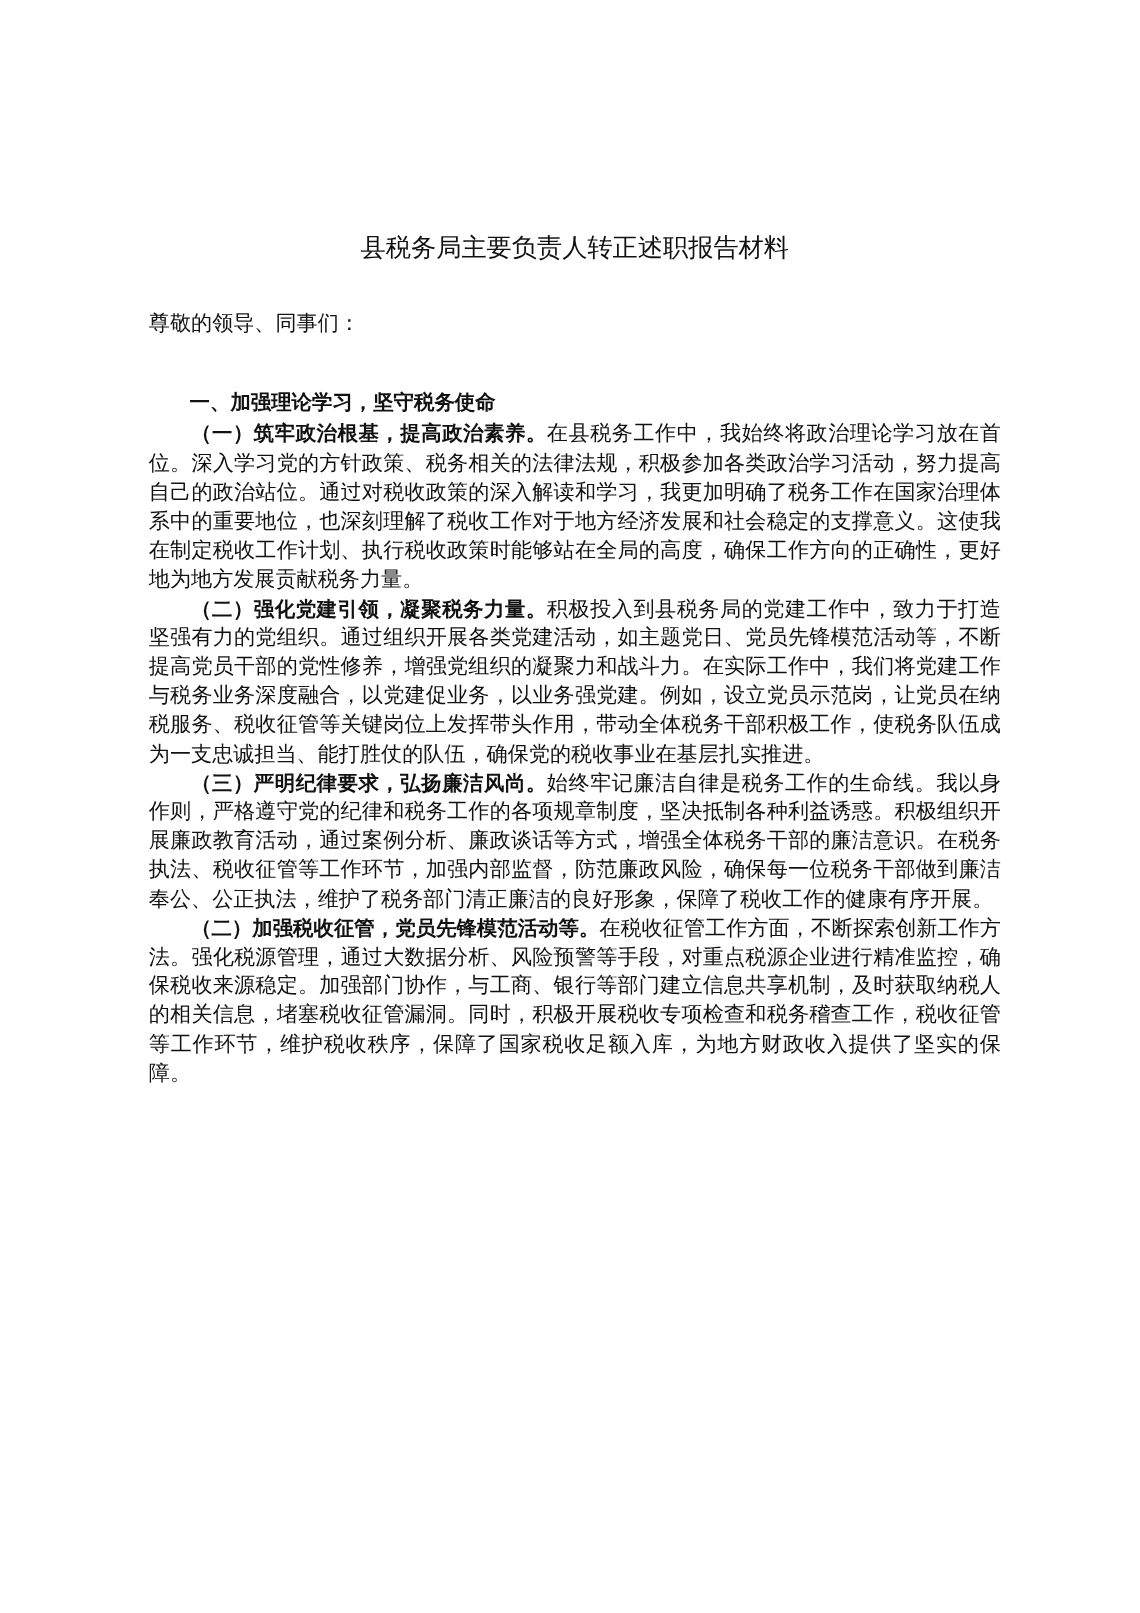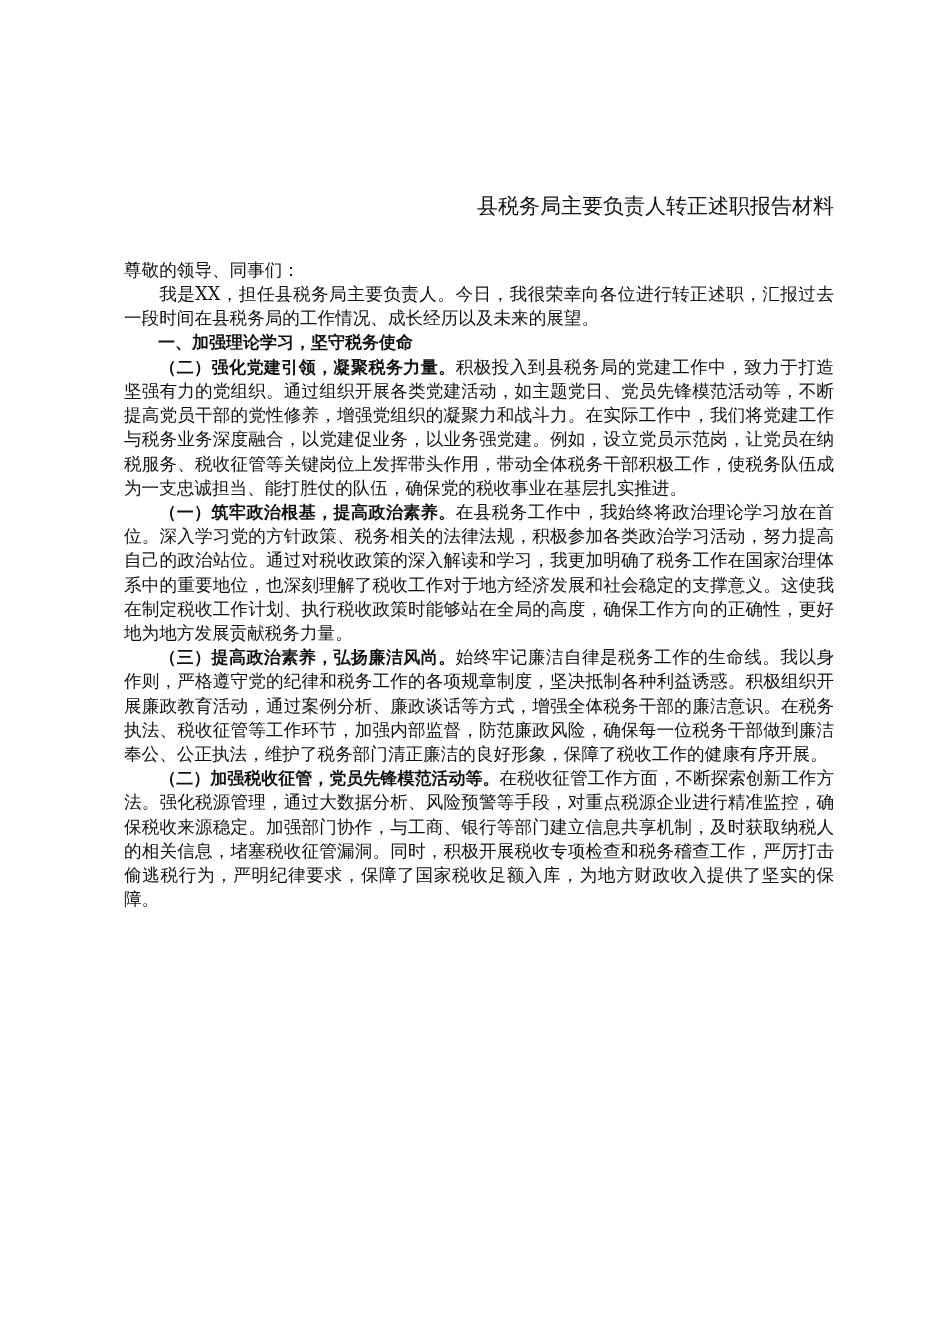--- a/index.html
+++ b/index.html
@@ -5,35 +5,34 @@
   html, body { margin: 0; padding: 0; background: #ffffff; }
   body { width: 950px; height: 1344px; position: relative; overflow: hidden; }
   .page {
     position: absolute; left: 124px; top: 190px; width: 710px;
     font-family: "DejaVu Serif", "Liberation Serif", serif;
     color: #111; font-size: 17.6px; line-height: 24.2px;
     text-align: justify;
   }
   .title {
     font-family: "DejaVu Sans", "Liberation Sans", sans-serif;
-    font-size: 21px; line-height: 32px; text-align: right; margin: 0 0 36px 0;
+    font-size: 21px; line-height: 32px; text-align: center; margin: 0 0 36px 0;
     color: #111; font-weight: normal;
   }
   p { margin: 0; }
   .indent { text-indent: 2em; }
-  .h1 { text-indent: 2em; font-family: Liberation Sans, sans-serif; font-weight: bold; font-size: 17px; }
+  .h1 { text-indent: 2em; font-family: Liberation Mono, monospace; font-weight: bold; font-size: 17px; margin-top: 44px; }
   .lead { font-family: "DejaVu Sans", "Liberation Sans", sans-serif; font-weight: bold; font-size: 17px; }
 </style>
 </head>
 <body>
 
 <div class="page">
   <h1 class="title">县税务局主要负责人转正述职报告材料</h1>
   <p>尊敬的领导、同事们：</p>
-  <p class="indent">我是XX，担任县税务局主要负责人。今日，我很荣幸向各位进行转正述职，汇报过去一段时间在县税务局的工作情况、成长经历以及未来的展望。</p>
 
   <p class="h1">一、加强理论学习，坚守税务使命</p>
+  <p class="indent"><span class="lead">（一）筑牢政治根基，提高政治素养。</span><span>在县税务工作中，我始终将政治理论学习放在首位。深入学习党的方针政策、税务相关的法律法规，积极参加各类政治学习活动，努力提高自己的政治站位。通过对税收政策的深入解读和学习，我更加明确了税务工作在国家治理体系中的重要地位，也深刻理解了税收工作对于地方经济发展和社会稳定的支撑意义。这使我在制定税收工作计划、执行税收政策时能够站在全局的高度，确保工作方向的正确性，更好地为地方发展贡献税务力量。</span></p>
   <p class="indent"><span class="lead">（二）强化党建引领，凝聚税务力量。</span><span>积极投入到县税务局的党建工作中，致力于打造坚强有力的党组织。通过组织开展各类党建活动，如主题党日、党员先锋模范活动等，不断提高党员干部的党性修养，增强党组织的凝聚力和战斗力。在实际工作中，我们将党建工作与税务业务深度融合，以党建促业务，以业务强党建。例如，设立党员示范岗，让党员在纳税服务、税收征管等关键岗位上发挥带头作用，带动全体税务干部积极工作，使税务队伍成为一支忠诚担当、能打胜仗的队伍，确保党的税收事业在基层扎实推进。</span></p>
-  <p class="indent"><span class="lead">（一）筑牢政治根基，提高政治素养。</span><span>在县税务工作中，我始终将政治理论学习放在首位。深入学习党的方针政策、税务相关的法律法规，积极参加各类政治学习活动，努力提高自己的政治站位。通过对税收政策的深入解读和学习，我更加明确了税务工作在国家治理体系中的重要地位，也深刻理解了税收工作对于地方经济发展和社会稳定的支撑意义。这使我在制定税收工作计划、执行税收政策时能够站在全局的高度，确保工作方向的正确性，更好地为地方发展贡献税务力量。</span></p>
-  <p class="indent"><span class="lead">（三）提高政治素养，弘扬廉洁风尚。</span><span>始终牢记廉洁自律是税务工作的生命线。我以身作则，严格遵守党的纪律和税务工作的各项规章制度，坚决抵制各种利益诱惑。积极组织开展廉政教育活动，通过案例分析、廉政谈话等方式，增强全体税务干部的廉洁意识。在税务执法、税收征管等工作环节，加强内部监督，防范廉政风险，确保每一位税务干部做到廉洁奉公、公正执法，维护了税务部门清正廉洁的良好形象，保障了税收工作的健康有序开展。</span></p>
+  <p class="indent"><span class="lead">（三）严明纪律要求，弘扬廉洁风尚。</span><span>始终牢记廉洁自律是税务工作的生命线。我以身作则，严格遵守党的纪律和税务工作的各项规章制度，坚决抵制各种利益诱惑。积极组织开展廉政教育活动，通过案例分析、廉政谈话等方式，增强全体税务干部的廉洁意识。在税务执法、税收征管等工作环节，加强内部监督，防范廉政风险，确保每一位税务干部做到廉洁奉公、公正执法，维护了税务部门清正廉洁的良好形象，保障了税收工作的健康有序开展。</span></p>
 
-  <p class="indent"><span class="lead">（二）加强税收征管，党员先锋模范活动等。</span><span>在税收征管工作方面，不断探索创新工作方法。强化税源管理，通过大数据分析、风险预警等手段，对重点税源企业进行精准监控，确保税收来源稳定。加强部门协作，与工商、银行等部门建立信息共享机制，及时获取纳税人的相关信息，堵塞税收征管漏洞。同时，积极开展税收专项检查和税务稽查工作，严厉打击偷逃税行为，严明纪律要求，保障了国家税收足额入库，为地方财政收入提供了坚实的保障。</span></p>
+  <p class="indent"><span class="lead">（二）加强税收征管，党员先锋模范活动等。</span><span>在税收征管工作方面，不断探索创新工作方法。强化税源管理，通过大数据分析、风险预警等手段，对重点税源企业进行精准监控，确保税收来源稳定。加强部门协作，与工商、银行等部门建立信息共享机制，及时获取纳税人的相关信息，堵塞税收征管漏洞。同时，积极开展税收专项检查和税务稽查工作，税收征管等工作环节，维护税收秩序，保障了国家税收足额入库，为地方财政收入提供了坚实的保障。</span></p>
 </div>
 
 </body></html>

